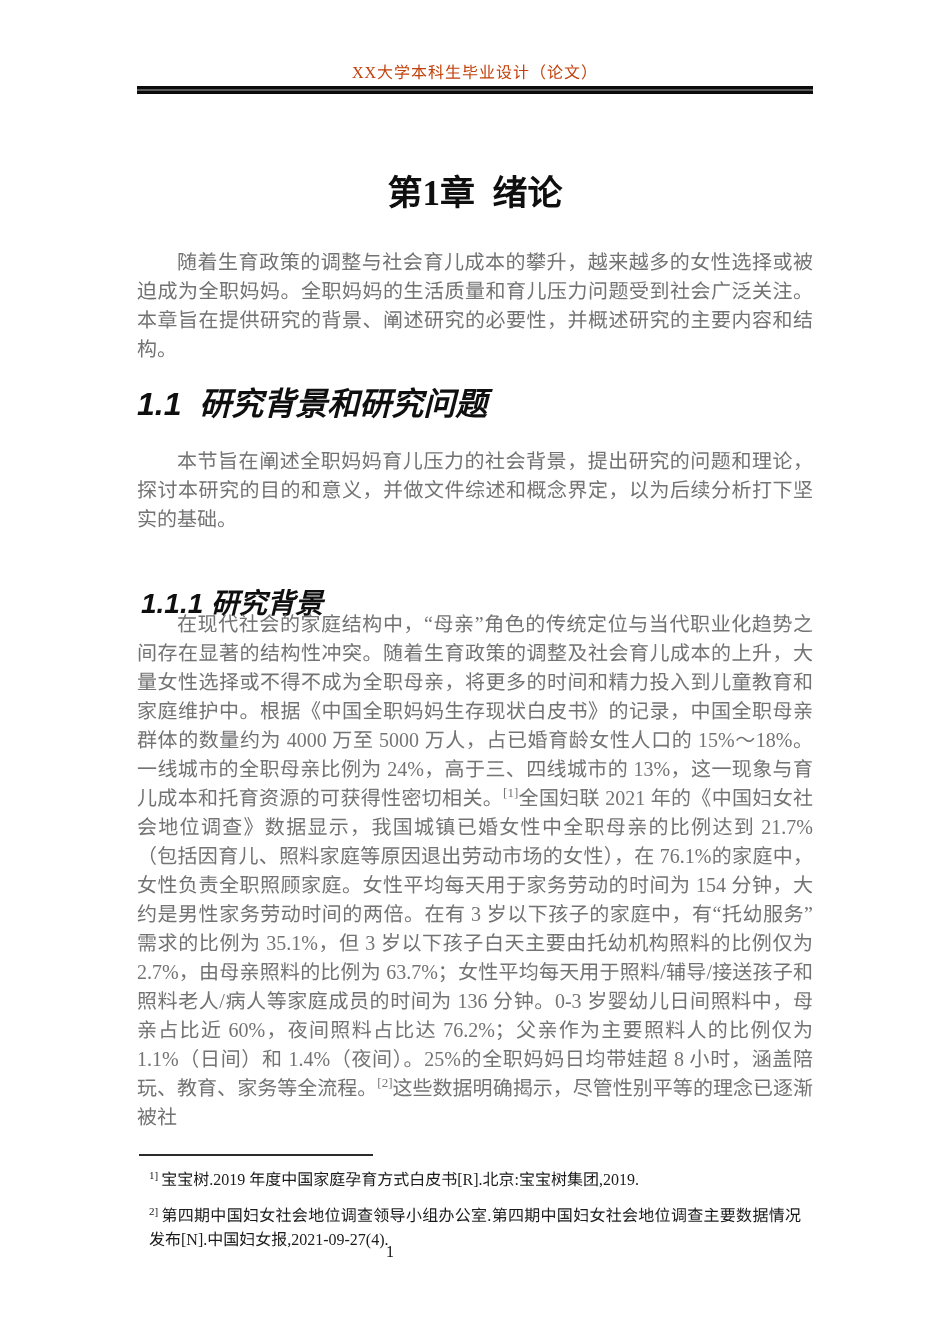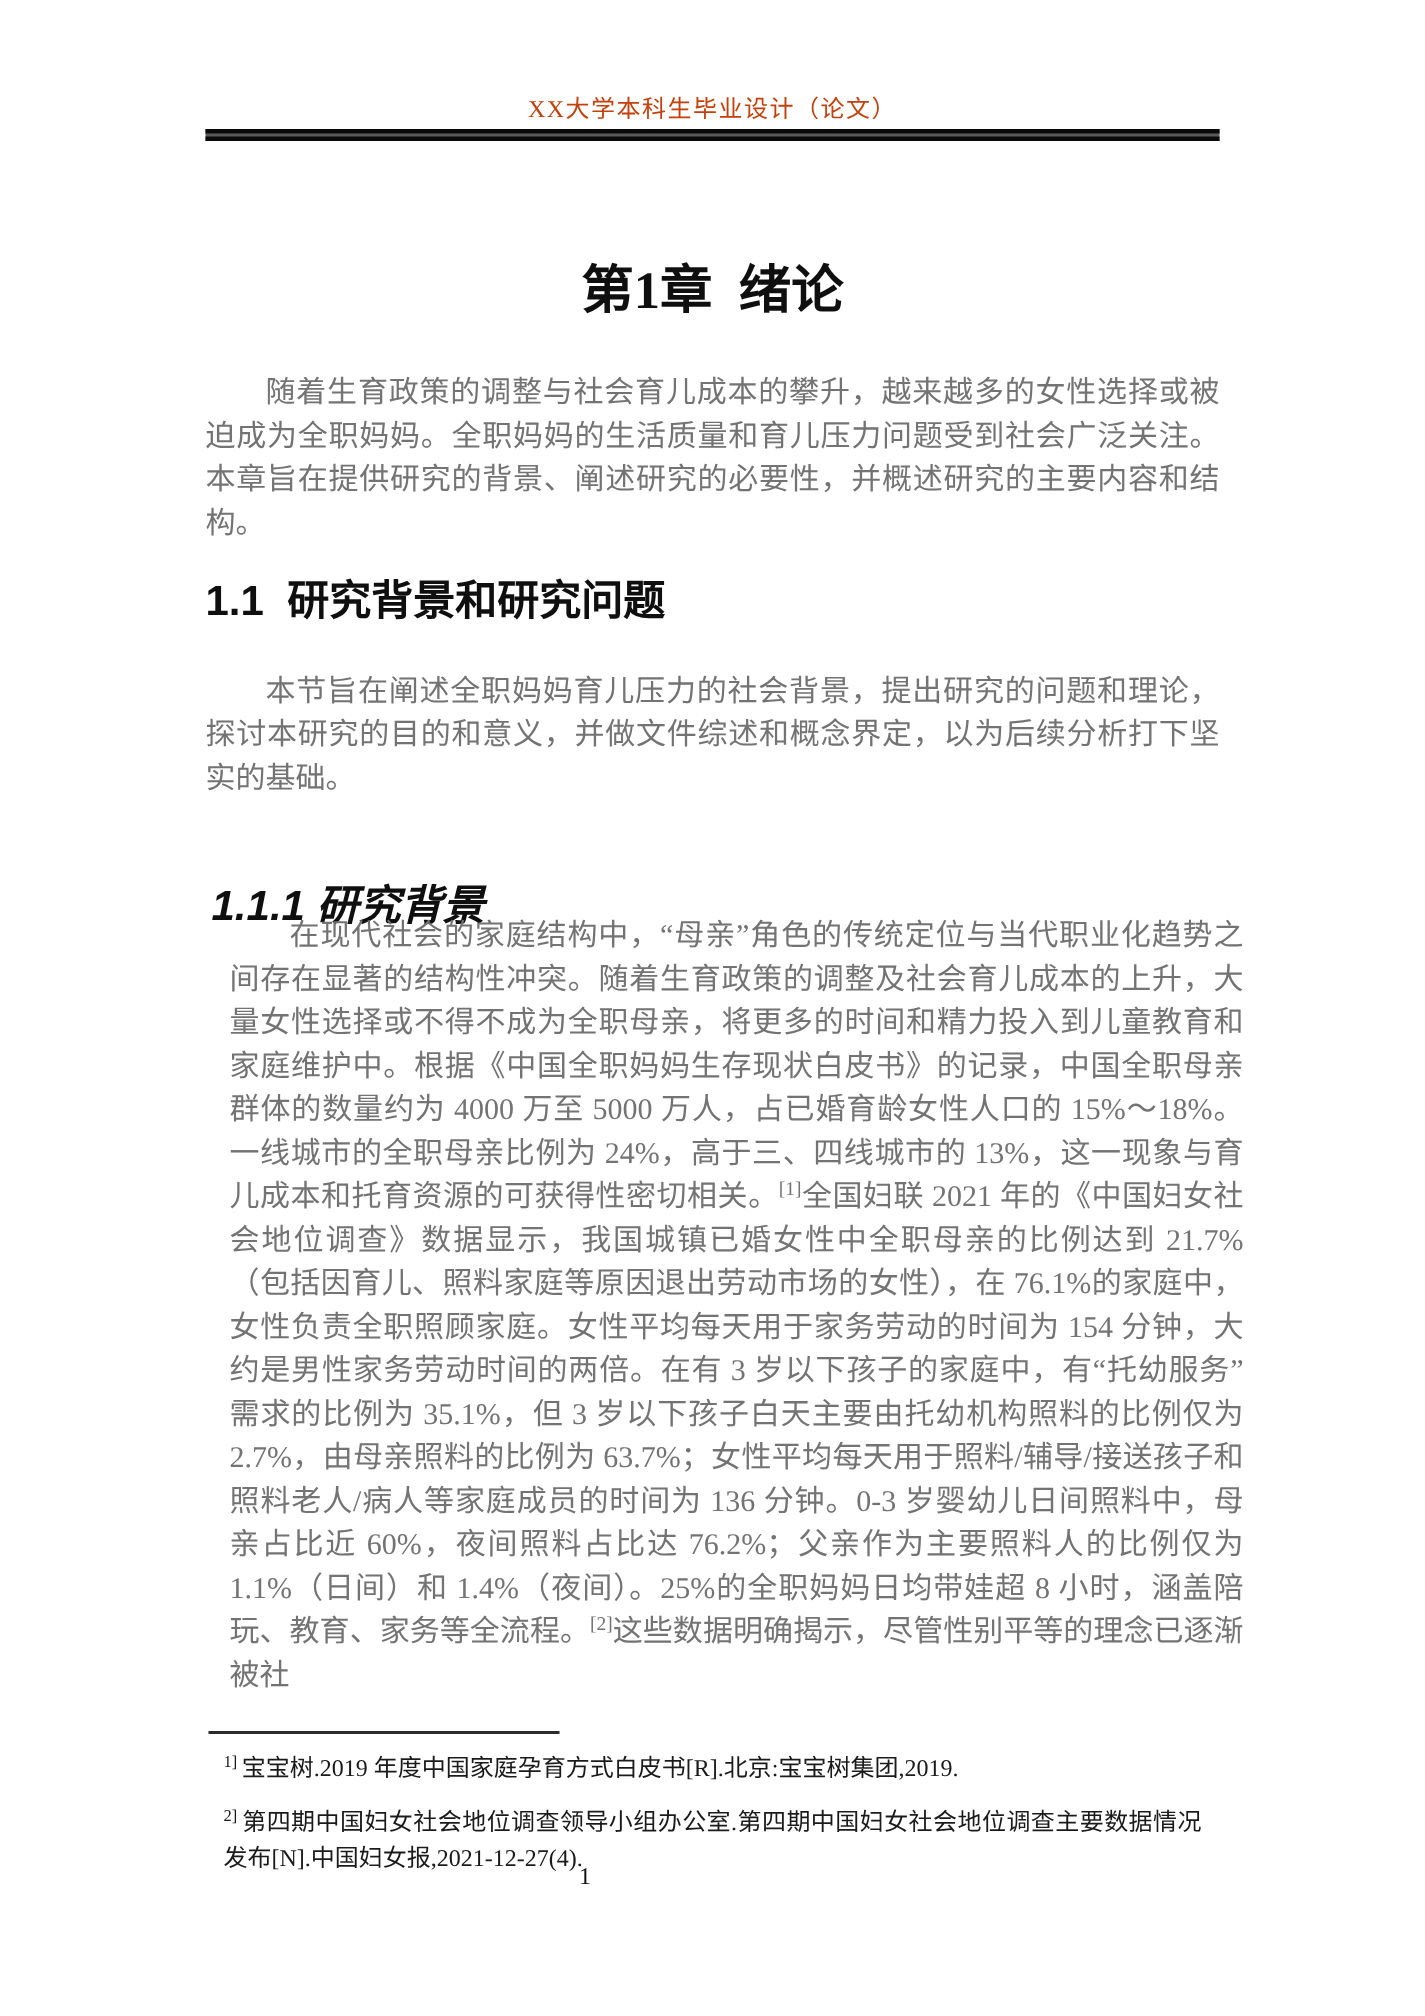--- a/index.html
+++ b/index.html
@@ -58,32 +58,33 @@
     width: 676px;
     margin: 0;
     font-size: 20px;
     line-height: 29px;
     text-align: justify;
     text-indent: 40px;
     color: #737373;
   }
   #p1 { top: 248px; }
   #p2 { top: 447px; }
-  #p3 { top: 610px; margin-left: 16px; }
+  #p3 { top: 610px; }
   
   .sec-h2 {
     position: absolute;
     left: 137px;
     top: 378px;
     margin: 0;
-    font-size: 28px;
+    font-size: 32px;
     font-weight: 600;
     font-family: "Liberation Sans", "DejaVu Sans", sans-serif;
     color: #0f0f0f;
     white-space: pre-wrap;
+    font-style: italic;
   }
   .sec-h3 {
     position: absolute;
     left: 137px;
     top: 577px;
     margin: 4px;
     font-size: 28px;
     font-weight: 600;
     font-family: "Liberation Sans", "DejaVu Sans", sans-serif;
     color: #0f0f0f;
@@ -148,18 +149,18 @@
 
   <p class="para" id="p2">本节旨在阐述全职妈妈育儿压力的社会背景，提出研究的问题和理论，探讨本研究的目的和意义，并做文件综述和概念界定，以为后续分析打下坚实的基础。</p>
 
   <h3 class="sec-h3">1.1.1 研究背景</h3>
 
   <p class="para" id="p3"><span>在现代社会的家庭结构中，“母亲”角色的传统定位与当代职业化趋势之间存在显著的结构性冲突。随着生育政策的调整及社会育儿成本的上升，大量女性选择或不得不成为全职母亲，将更多的时间和精力投入到儿童教育和家庭维护中。根据《中国全职妈妈生存现状白皮书》的记录，中国全职母亲群体的数量约为 4000 万至 5000 万人，占已婚育龄女性人口的 15%～18%。一线城市的全职母亲比例为 24%，高于三、四线城市的 13%，这一现象与育儿成本和托育资源的可获得性密切相关。</span><sup class="ref">[1]</sup><span>全国妇联 2021 年的《中国妇女社会地位调查》数据显示，我国城镇已婚女性中全职母亲的比例达到 21.7%（包括因育儿、照料家庭等原因退出劳动市场的女性），在 76.1%的家庭中，女性负责全职照顾家庭。女性平均每天用于家务劳动的时间为 154 分钟，大约是男性家务劳动时间的两倍。在有 3 岁以下孩子的家庭中，有“托幼服务”需求的比例为 35.1%，但 3 岁以下孩子白天主要由托幼机构照料的比例仅为 2.7%，由母亲照料的比例为 63.7%；女性平均每天用于照料/辅导/接送孩子和照料老人/病人等家庭成员的时间为 136 分钟。0-3 岁婴幼儿日间照料中，母亲占比近 60%，夜间照料占比达 76.2%；父亲作为主要照料人的比例仅为 1.1%（日间）和 1.4%（夜间）。25%的全职妈妈日均带娃超 8 小时，涵盖陪玩、教育、家务等全流程。</span><sup class="ref">[2]</sup><span>这些数据明确揭示，尽管性别平等的理念已逐渐被社</span></p>
 
   <div class="footnotes">
     <div class="fn-rule"></div>
     <p class="footnote"><sup class="fn-marker">1]</sup><span>宝宝树.2019 年度中国家庭孕育方式白皮书[R].北京:宝宝树集团,2019.</span></p>
-    <p class="footnote"><sup class="fn-marker">2]</sup><span>第四期中国妇女社会地位调查领导小组办公室.第四期中国妇女社会地位调查主要数据情况发布[N].中国妇女报,2021-12-27(4).</span></p>
+    <p class="footnote"><sup class="fn-marker">2]</sup><span>第四期中国妇女社会地位调查领导小组办公室.第四期中国妇女社会地位调查主要数据情况发布[N].中国妇女报,2021-09-27(4).</span></p>
   </div>
 
   <div class="page-number">1</div>
 
 </div>
 
 </body></html>

